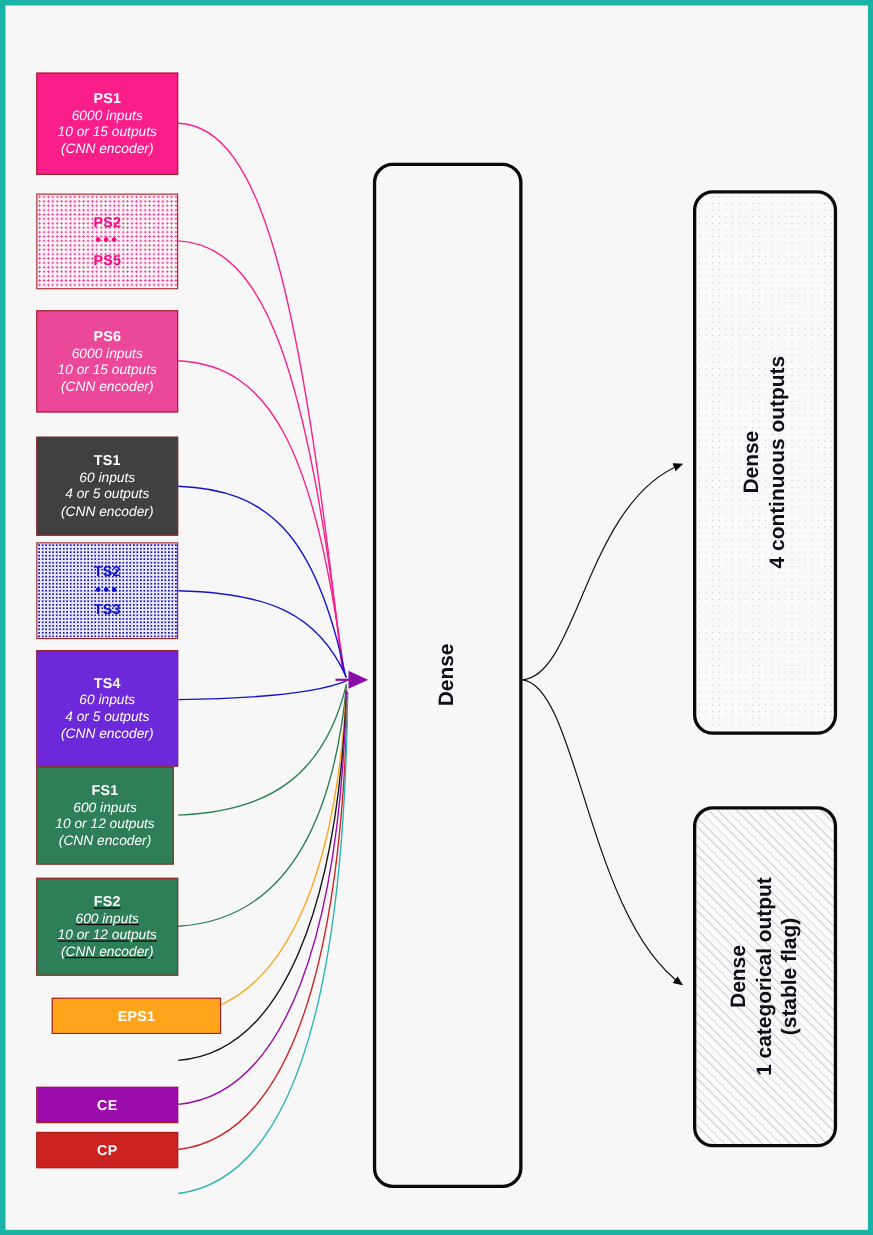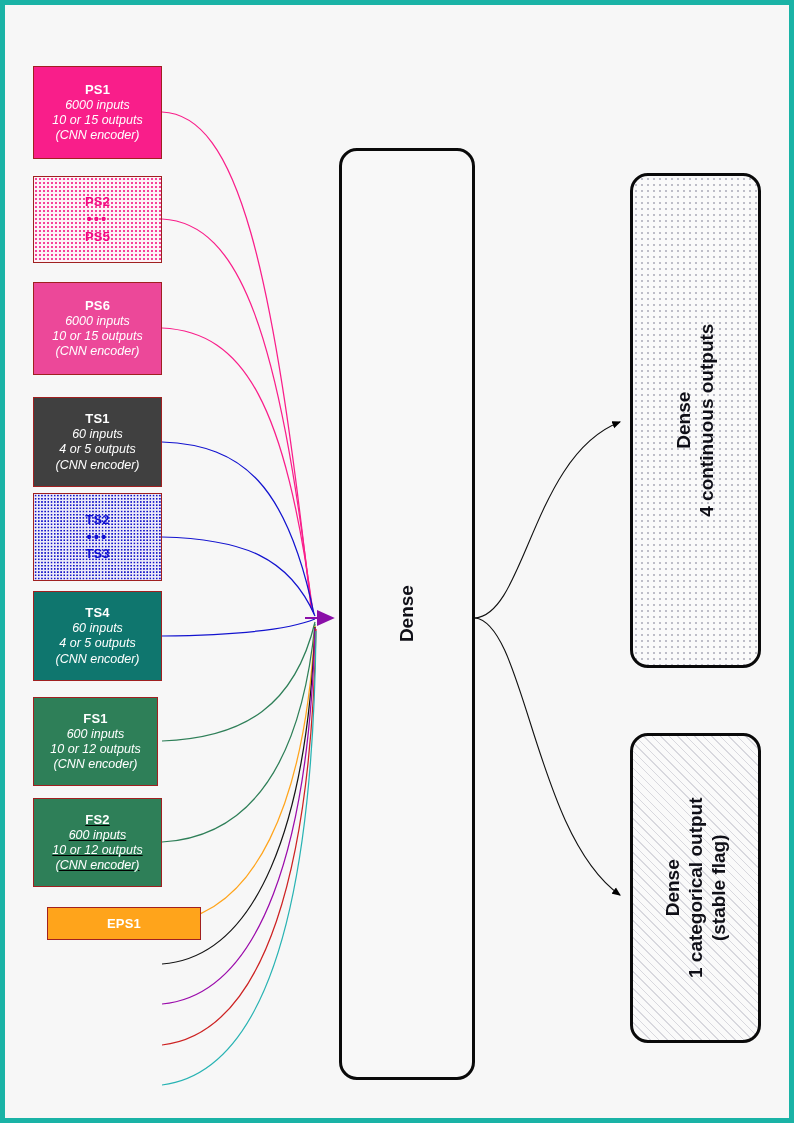--- a/index.html
+++ b/index.html
@@ -166,21 +166,21 @@
     <div class="sub">4 or 5 outputs</div>
     <div class="sub">(CNN encoder)</div>
   </div>
 
   <div class="node pat-blue" style="left:28px; top:488px; width:129px; height:88px;">
     <div class="ttl">TS2</div>
     <div class="dots">•••</div>
     <div class="ttl">TS3</div>
   </div>
 
-  <div class="node on-dark" style="left:28px; top:586px; width:129px; height:90px; background:#0f766e;">
+  <div class="node on-dark" style="left:28px; top:586px; width:129px; height:106px; background:#6d28d9;">
     <div class="ttl">TS4</div>
     <div class="sub">60 inputs</div>
     <div class="sub">4 or 5 outputs</div>
     <div class="sub">(CNN encoder)</div>
   </div>
 
   <div class="node on-dark" style="left:28px; top:692px; width:125px; height:89px; background:#2e7f58;">
     <div class="ttl">FS1</div>
     <div class="sub">600 inputs</div>
     <div class="sub">10 or 12 outputs</div>
@@ -192,21 +192,27 @@
     <div class="sub">600 inputs</div>
     <div class="sub">10 or 12 outputs</div>
     <div class="sub">(CNN encoder)</div>
   </div>
 
   <div class="node on-dark" style="left:42px; top:902px; width:154px; height:33px; background:#ffa41b;">
     <div class="ttl">EPS1</div>
   </div>
 
 
-
+  <div class="node on-dark" style="left:28px; top:983px; width:129px; height:33px; background:#9b0bab;">
+    <div class="ttl">CE</div>
+  </div>
+
+  <div class="node on-dark" style="left:28px; top:1024px; width:129px; height:33px; background:#cd2222;">
+    <div class="ttl">CP</div>
+  </div>
 
 
   <div class="big-box fill-plain" style="left:334px; top:143px; width:136px; height:932px;">
     <div class="vtext">
       <span>Dense</span>
     </div>
   </div>
 
   <div class="big-box fill-dots" style="left:625px; top:168px; width:131px; height:495px;">
     <div class="vtext">

